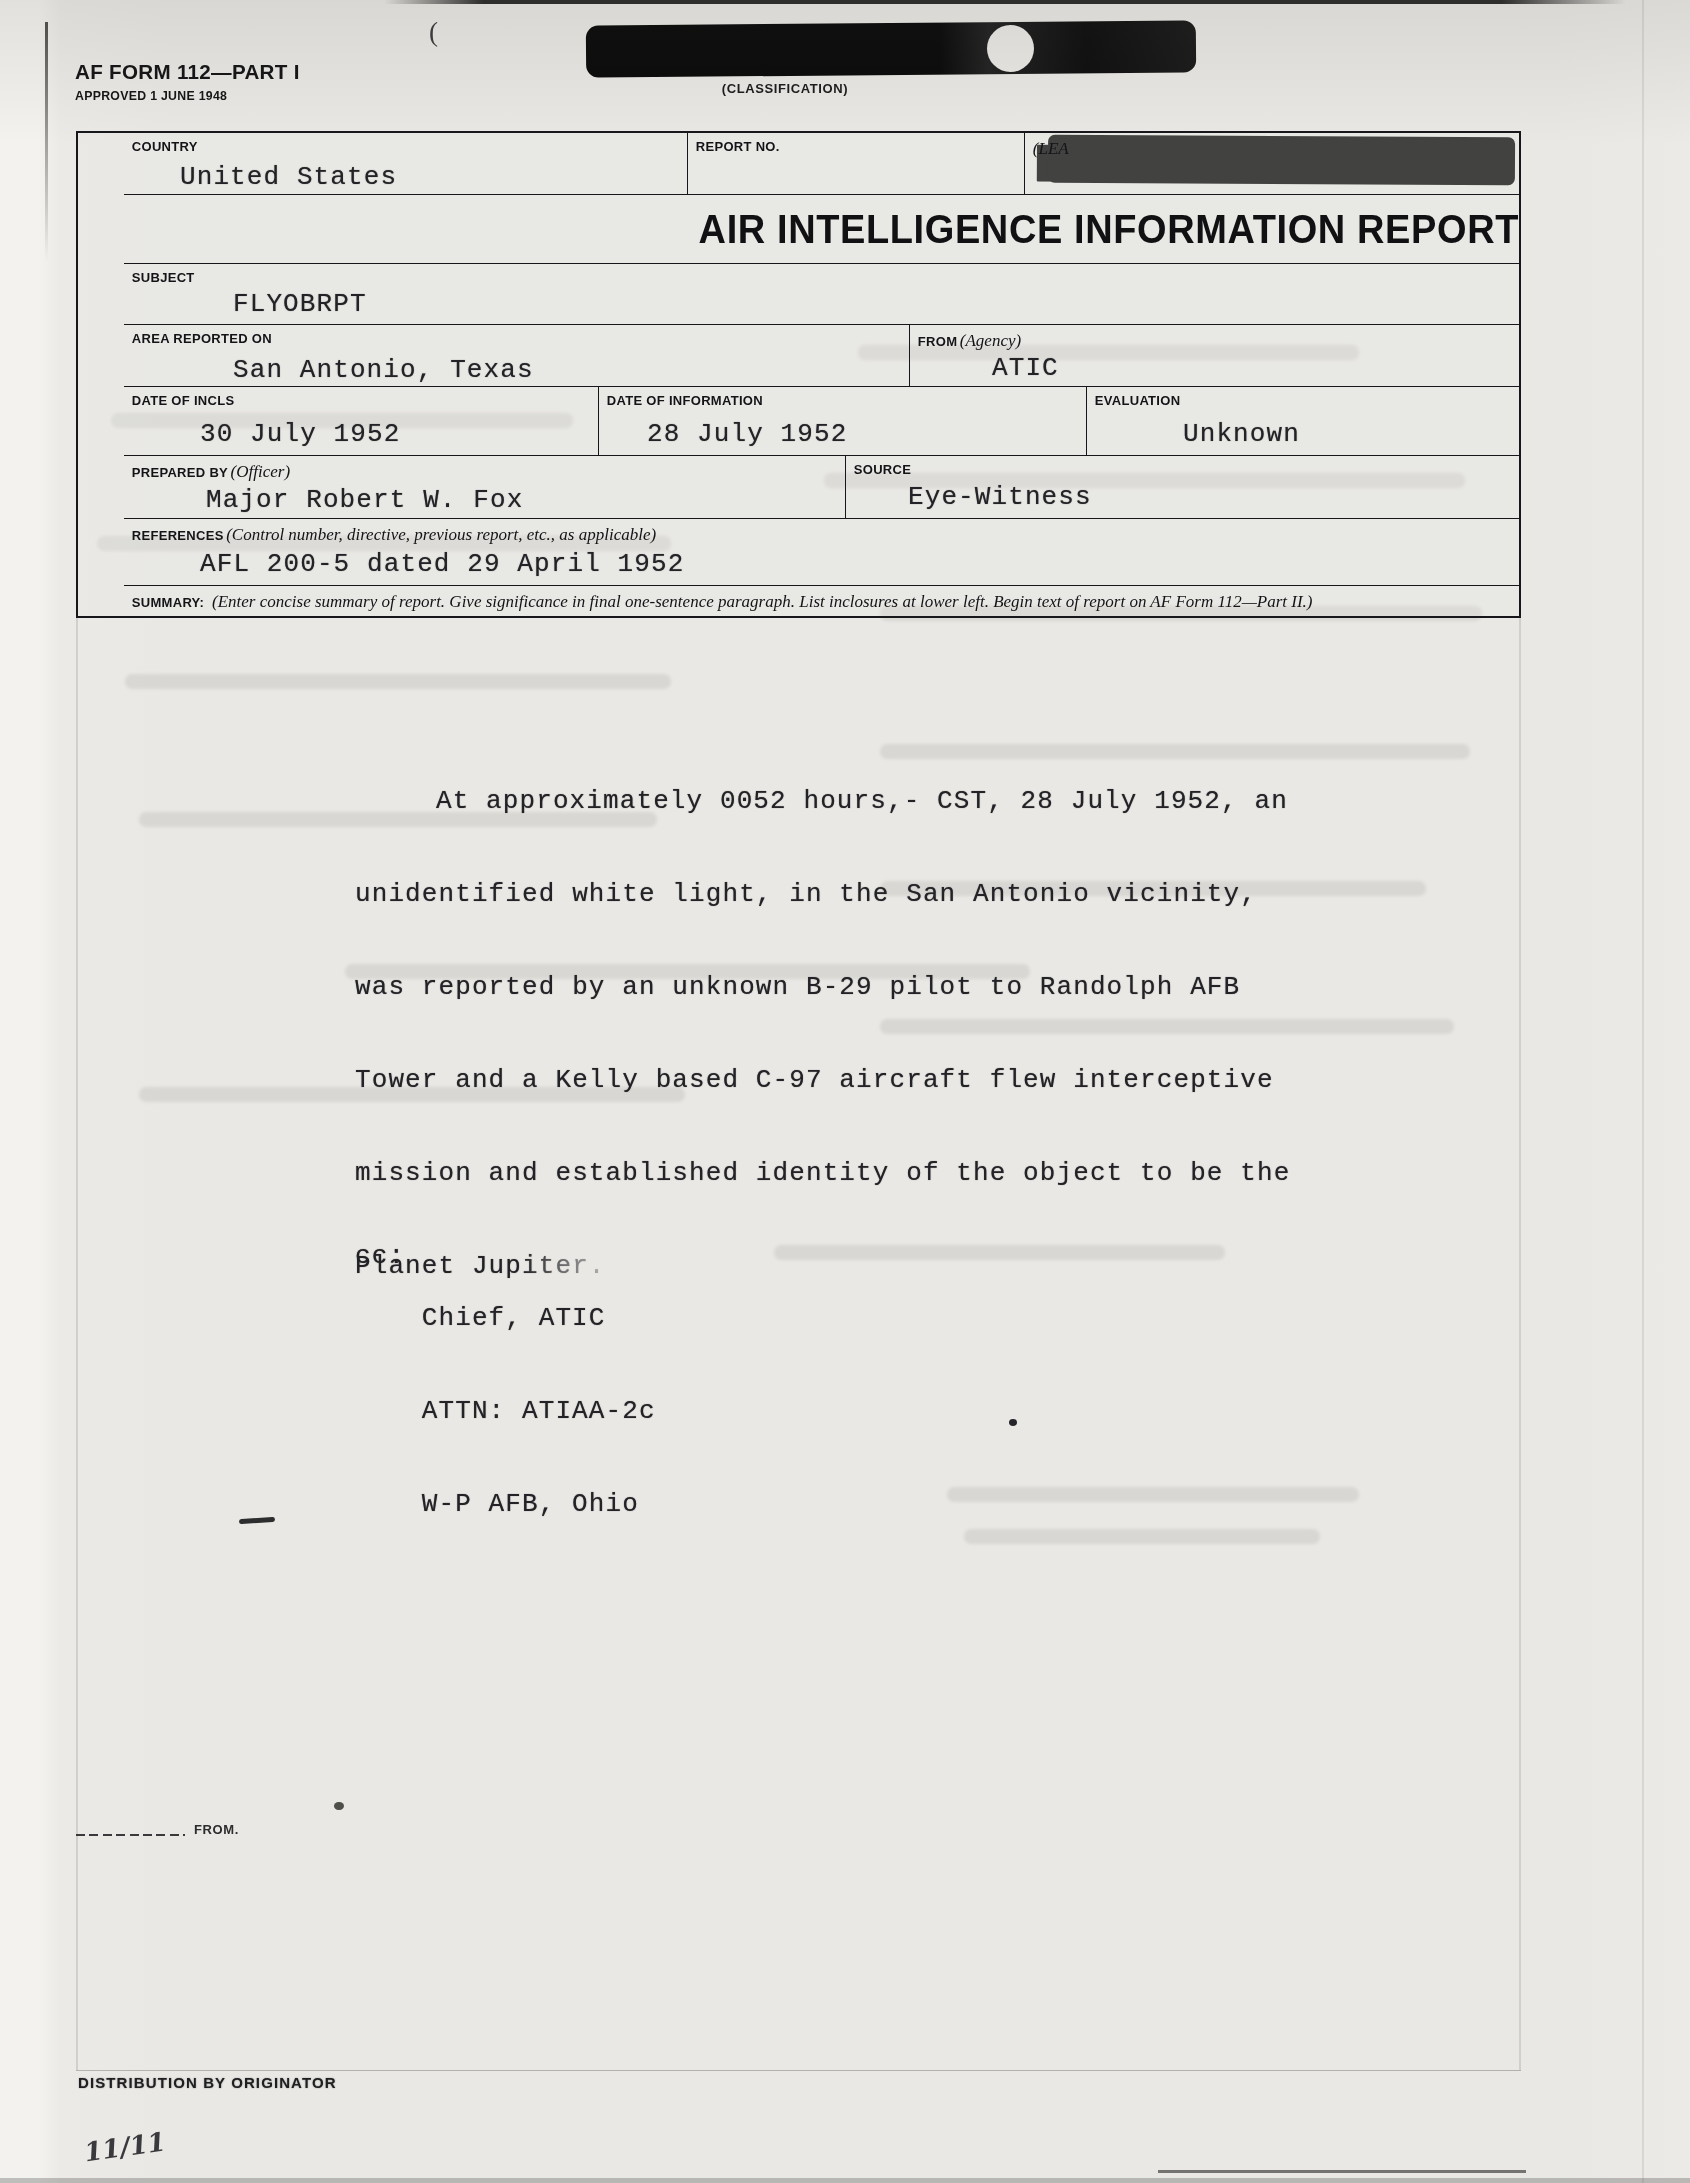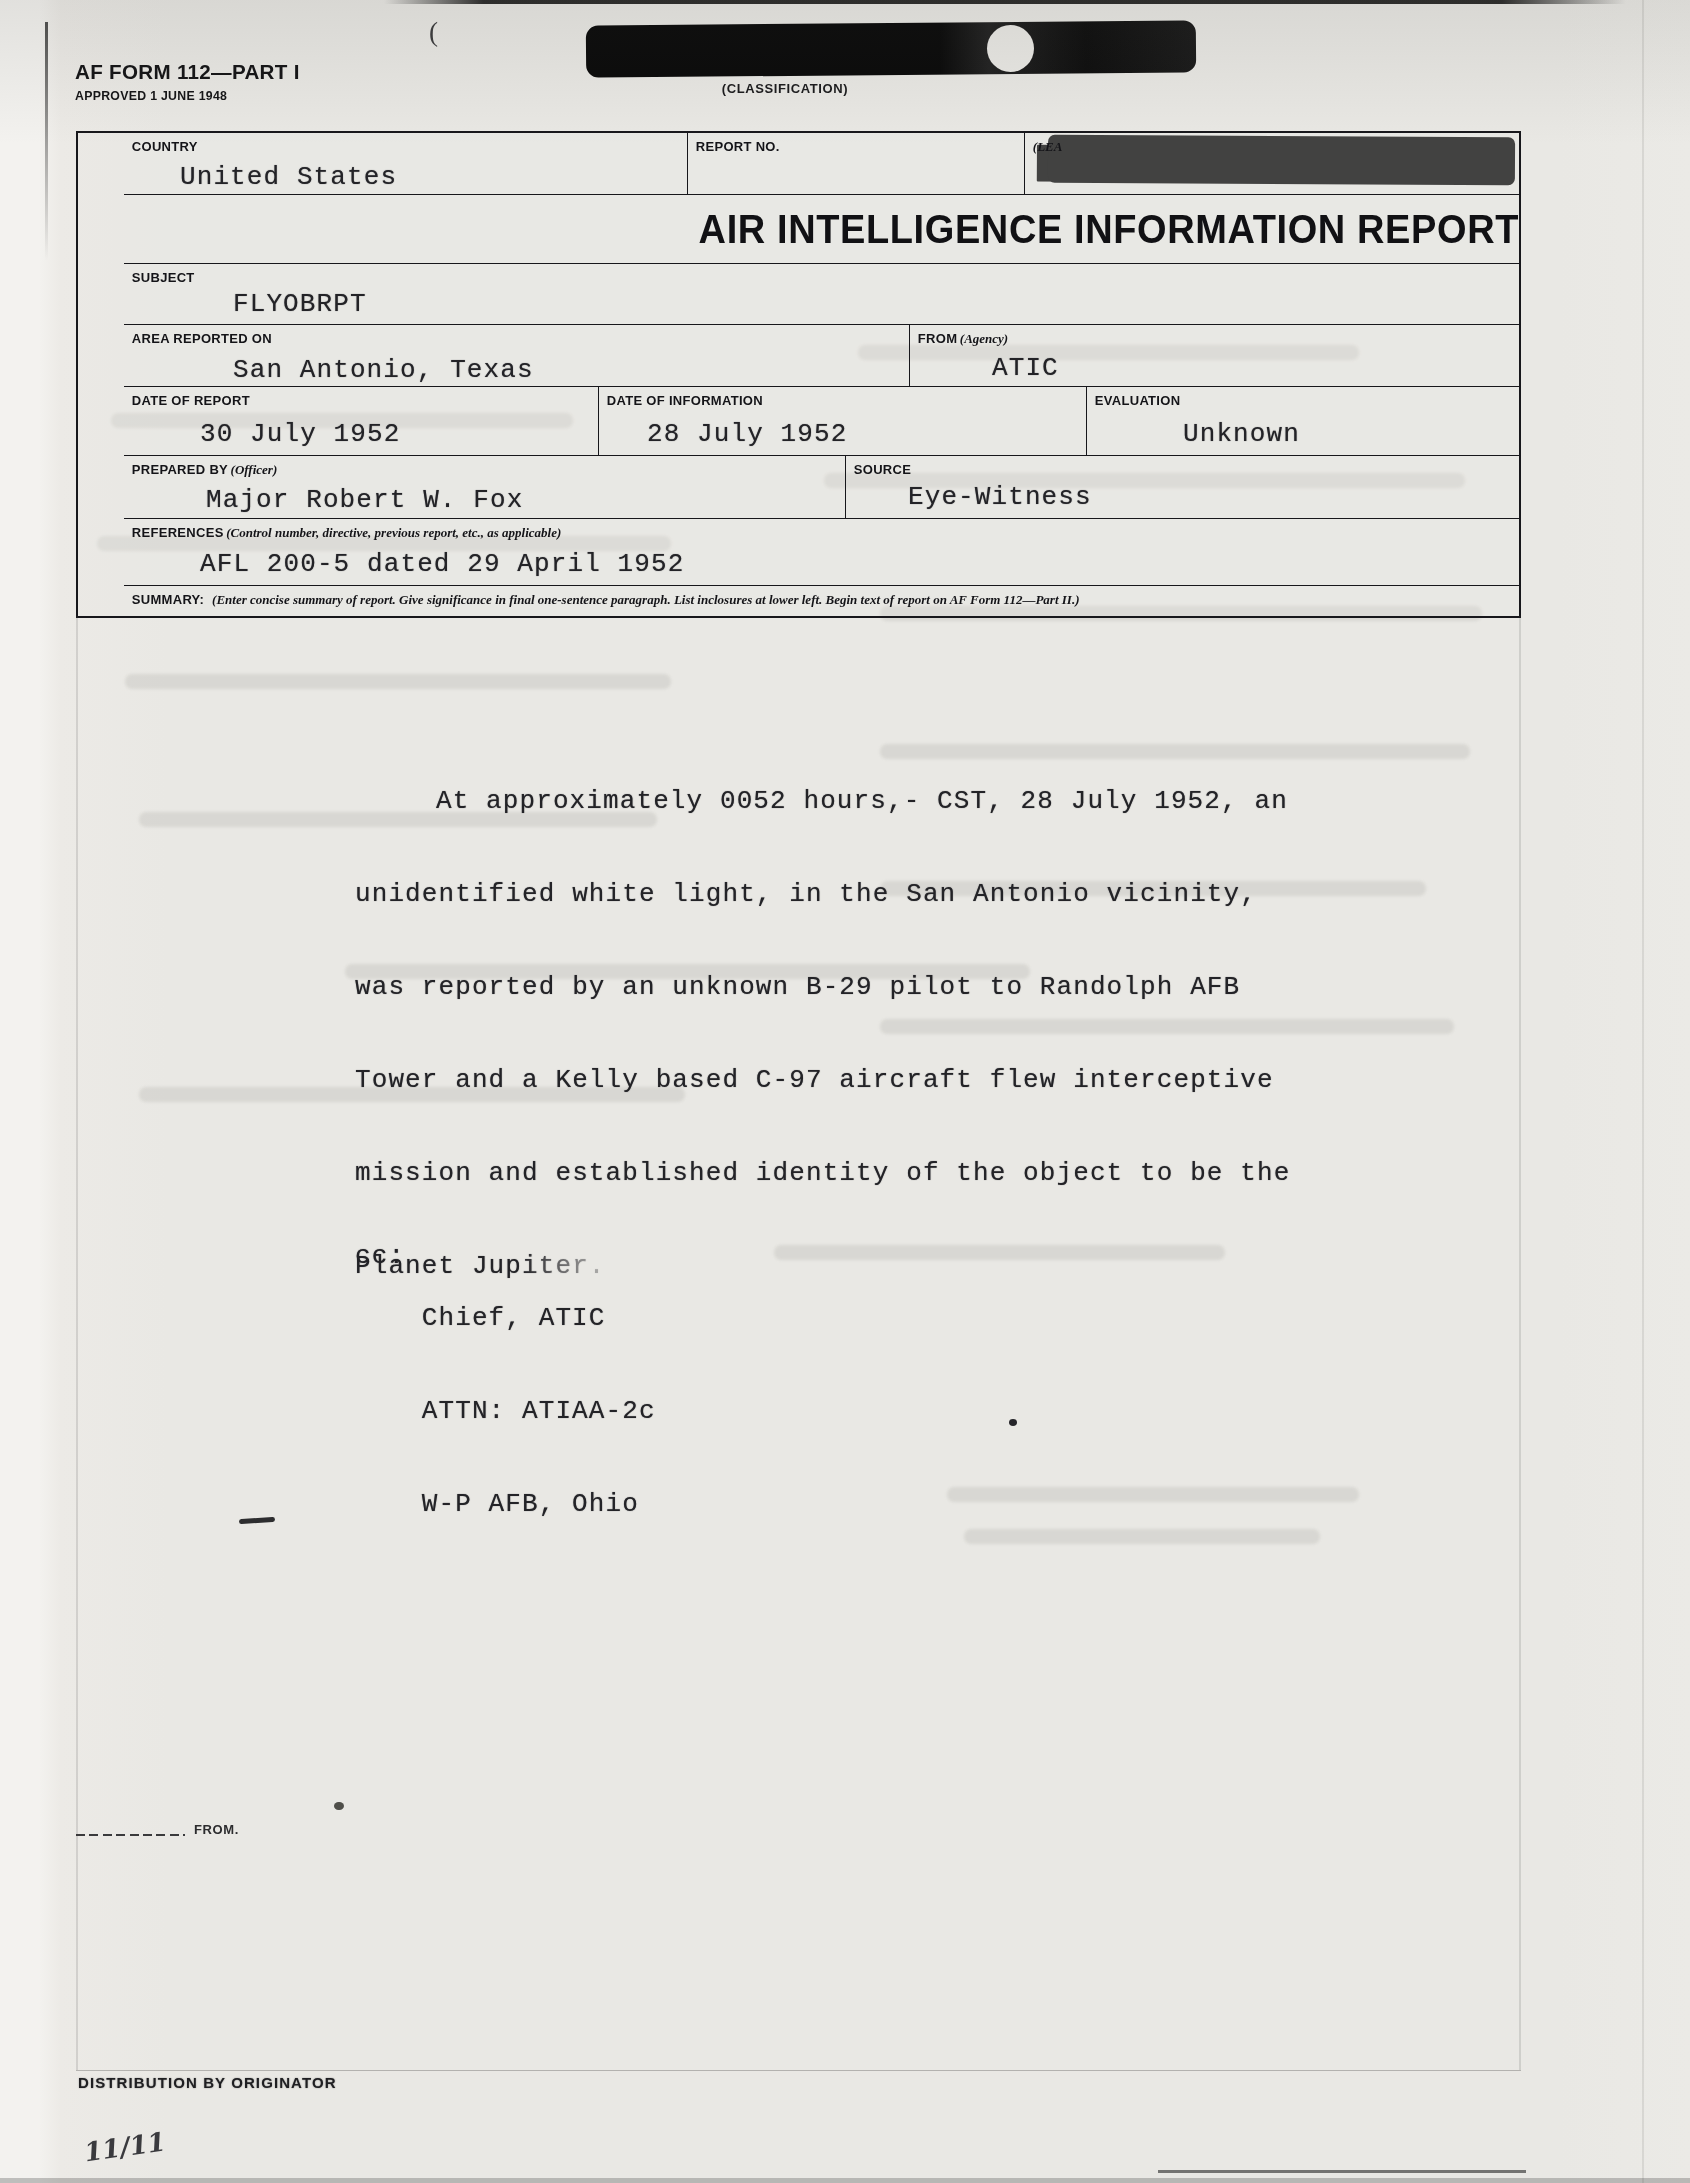--- a/index.html
+++ b/index.html
@@ -48,21 +48,21 @@
 
   
   *{box-sizing:border-box;}
   .ftable{position:absolute;left:76px;top:131px;width:1445px;border:2.2px solid #17171b;background:rgba(233,232,228,.25);padding-left:46px;}
   .frow{display:flex;border-bottom:1.7px solid #17171b;position:relative;}
   .frow:last-child{border-bottom:none;}
   .fcell{position:relative;border-right:1.7px solid #17171b;padding:5.6px 7.8px;}
   .fcell:last-child{border-right:none;}
   .fill{flex:1;}
   .lbl{font-size:13px;font-weight:bold;color:#141418;letter-spacing:0.3px;}
-  .lbl-detail{font-family:"Liberation Serif",serif;font-style:italic;font-weight:bold;font-size:13px;color:#141418;}
+  .lbl-detail{font-family:"Liberation Serif",serif;font-style:italic;font-weight:normal;font-size:17px;color:#141418;}
   .type{font-family:"Liberation Mono","DejaVu Sans Mono",monospace;font-size:26px;letter-spacing:1.1px;
     color:#232327;text-shadow:0 0 1.1px rgba(30,30,35,.55);white-space:pre;}
   .val{position:absolute;}
   .title-cell{flex:1;display:flex;align-items:center;justify-content:flex-end;}
   .doc-title{font-size:38px;font-weight:bold;letter-spacing:0.6px;color:#111114;transform:scaleY(1.08);}
   .summary-line{display:flex;align-items:baseline;gap:7.8px;white-space:nowrap;overflow:hidden;}
 
   
   .vline{position:absolute;width:1.7px;background:rgba(40,40,40,.13);pointer-events:none;}
   .hline-dist{position:absolute;left:76px;top:2070px;width:1445px;height:1.1px;background:rgba(40,40,40,.28);}
@@ -160,21 +160,21 @@
       </div>
       <div class="fcell fill">
         <span class="lbl">FROM</span>
         <span class="lbl-detail">(Agency)</span>
         <div class="type val" style="left:82px;top:28px">ATIC</div>
       </div>
     </div>
 
     <div class="frow" style="height:69px">
       <div class="fcell" style="width:475px">
-        <span class="lbl">DATE OF REPORT</span>
+        <span class="lbl">DATE OF INCLS</span>
         <div class="type val" style="left:76px;top:32px">30 July 1952</div>
       </div>
       <div class="fcell" style="width:488px">
         <span class="lbl">DATE OF INFORMATION</span>
         <div class="type val" style="left:48px;top:32px">28 July 1952</div>
       </div>
       <div class="fcell fill">
         <span class="lbl">EVALUATION</span>
         <div class="type val" style="left:96px;top:32px">Unknown</div>
       </div>

